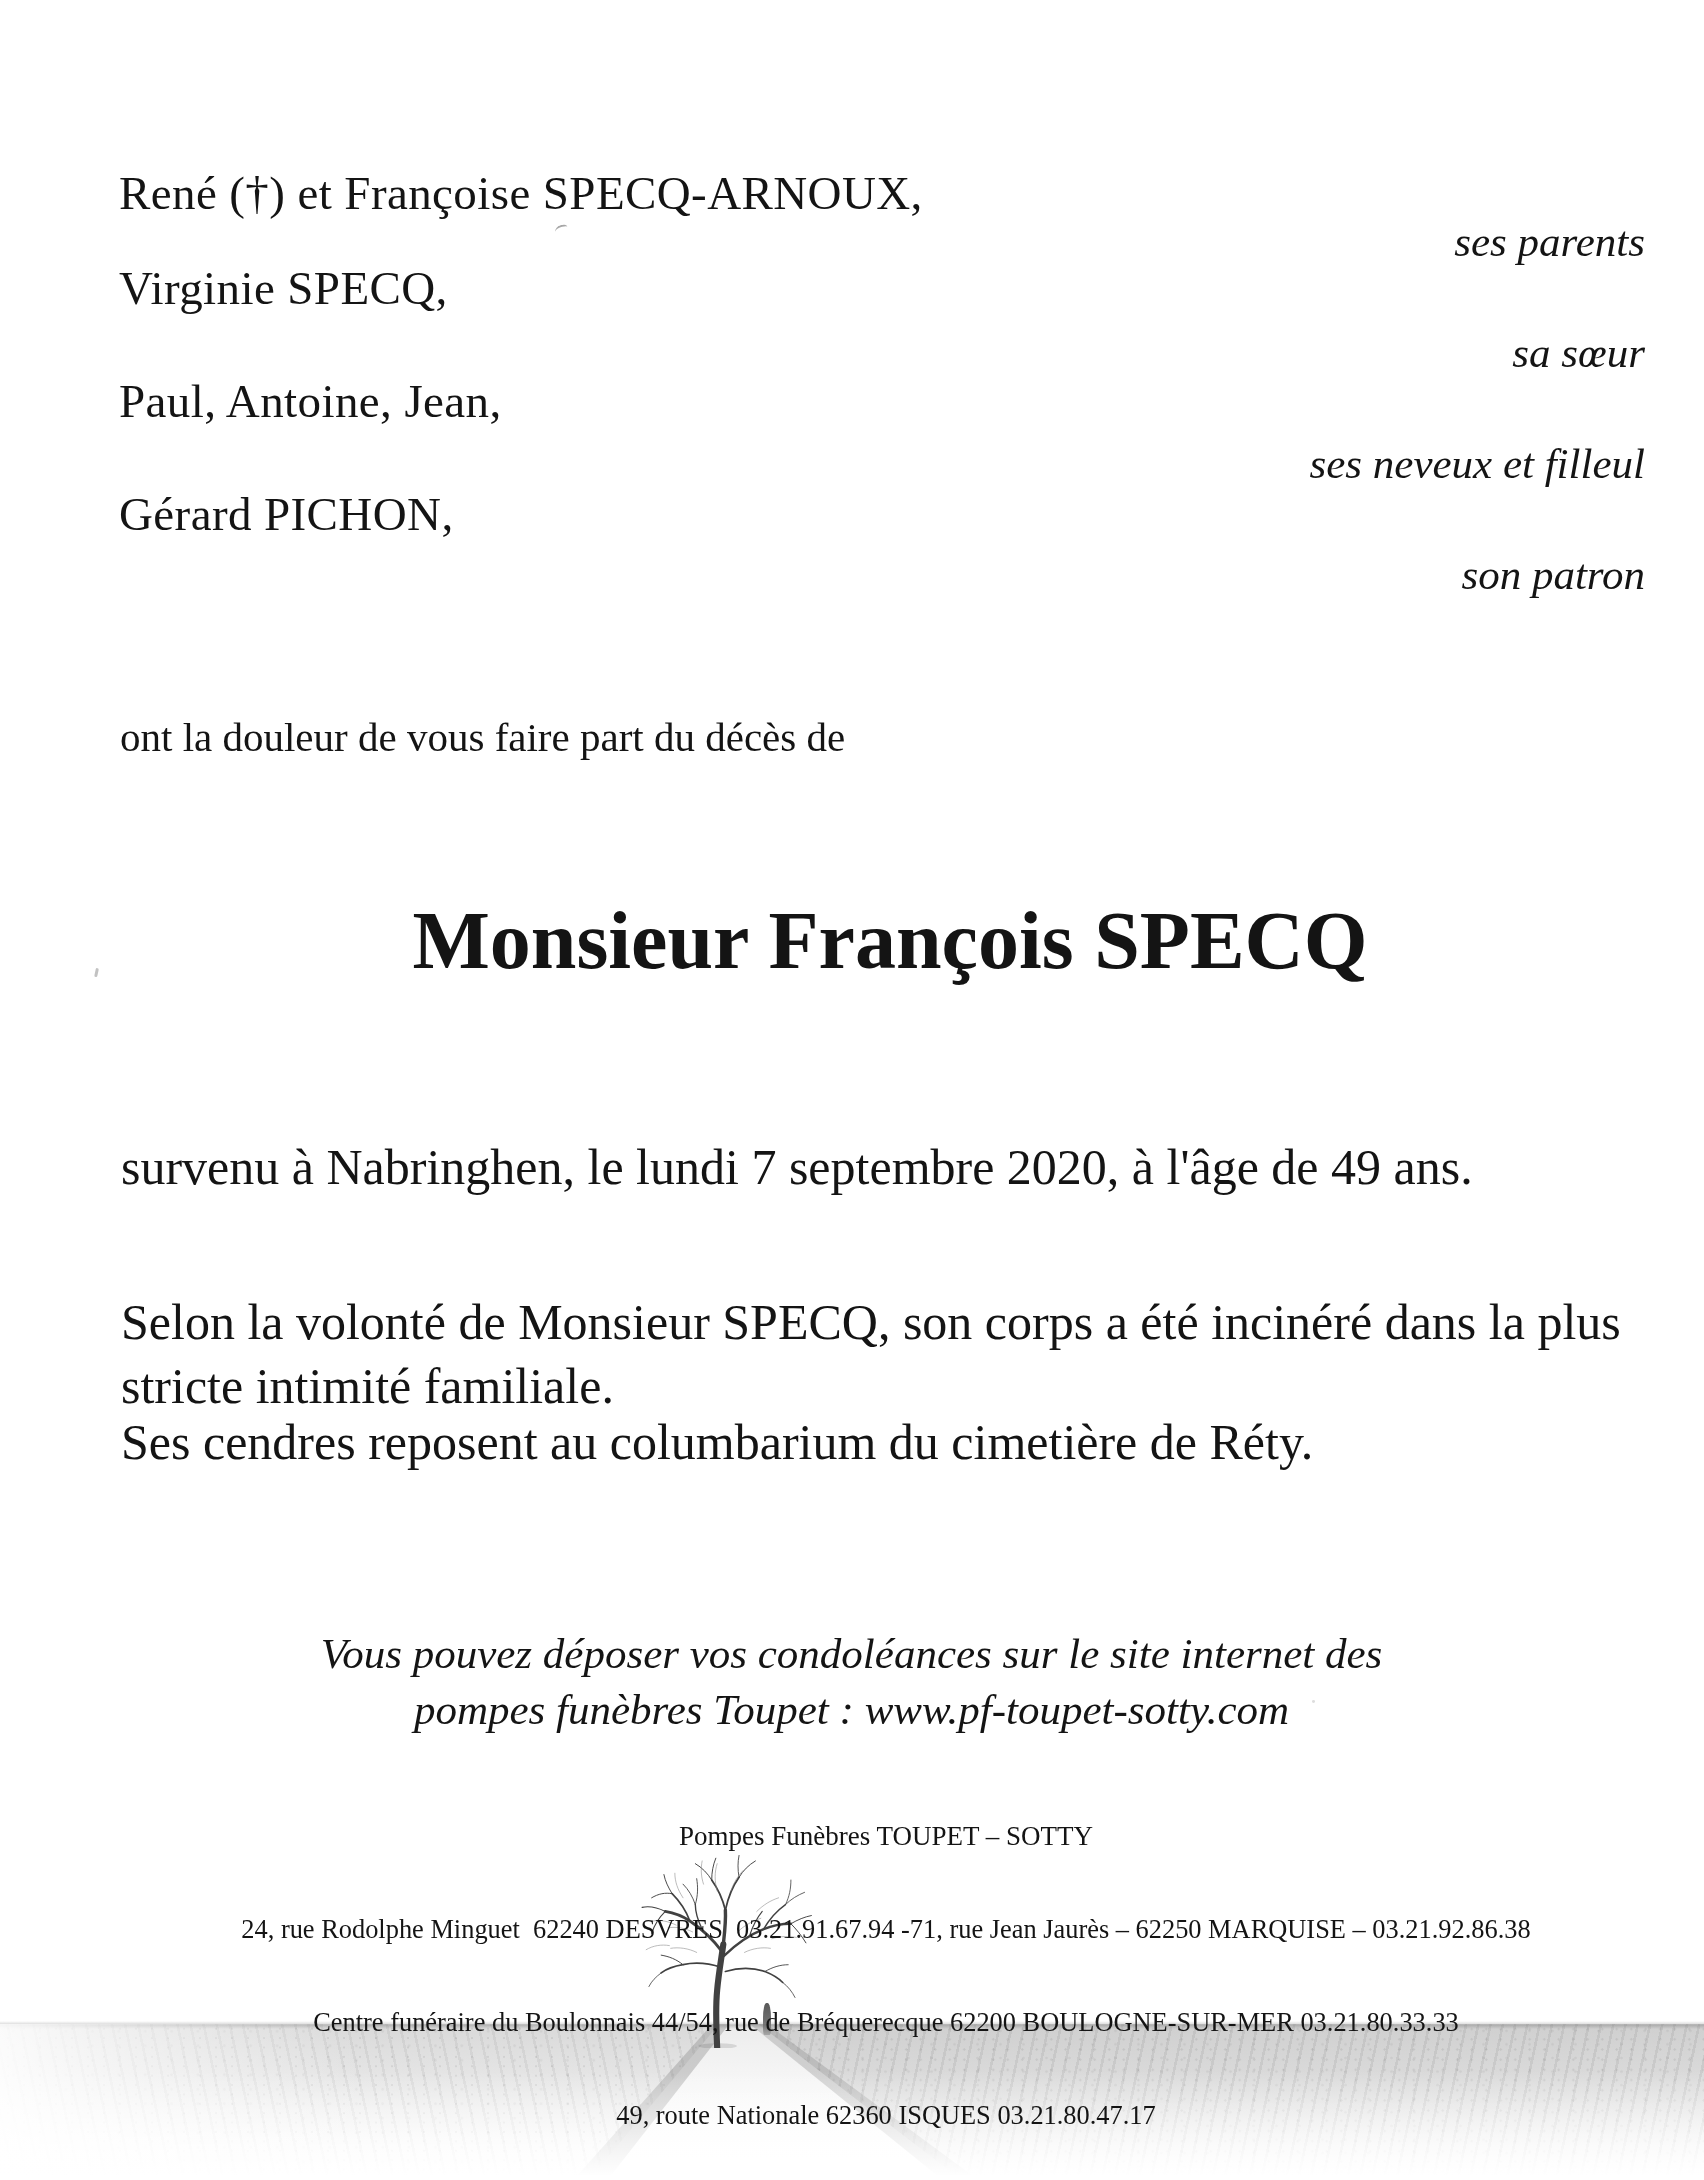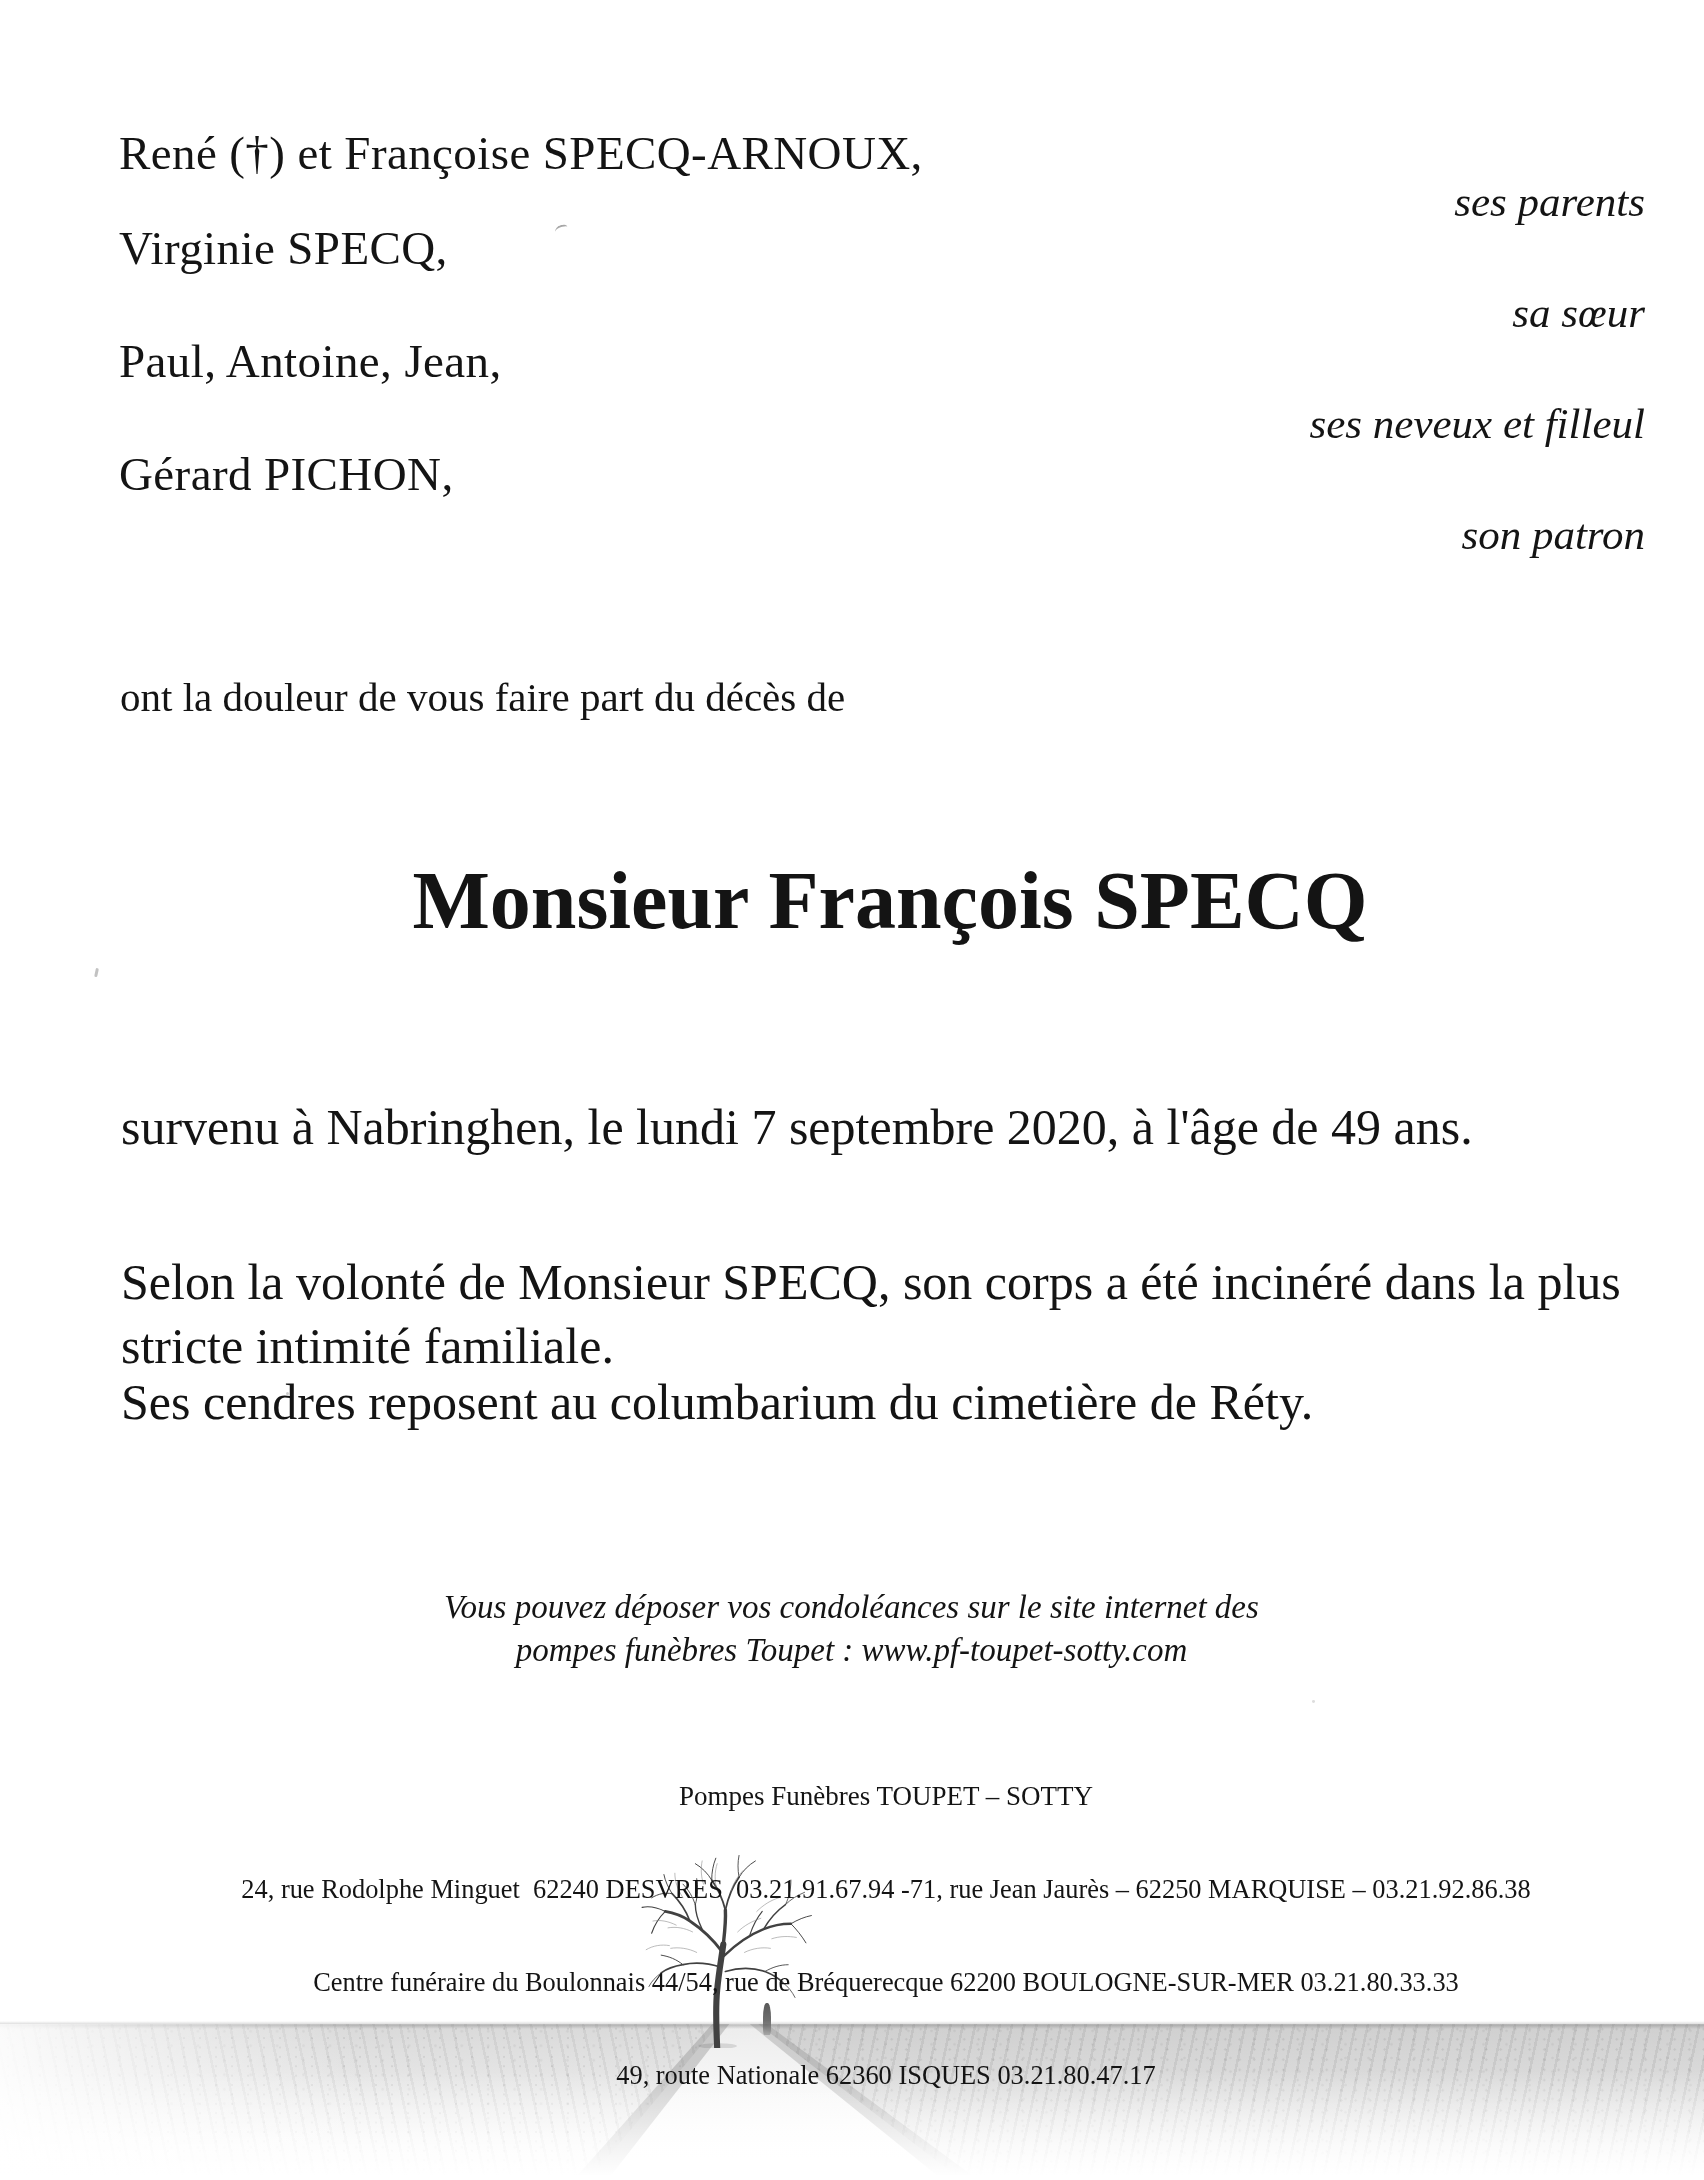--- a/index.html
+++ b/index.html
@@ -6,21 +6,21 @@
   .page{
     position:relative;
     width:1704px;
     height:2181px;
     background:#ffffff;
     overflow:hidden;
     font-family:"Liberation Serif","DejaVu Serif",serif;
     color:#141414;
   }
   
-  .abs{position:absolute;}
+  .abs{position:absolute;margin-top:40px;}
   .name-line{
     left:119px;
     font-size:47px;
     letter-spacing:0.4px;
     white-space:nowrap;
     z-index:2;
   }
   .relation-line{
     right:59px;
     font-size:43px;
@@ -47,21 +47,21 @@
     left:121px;
     width:1533px;
     font-size:50px;
     line-height:1.28;
     z-index:2;
   }
   .condolences{
     left:34px;
     width:1635px;
     text-align:center;
-    font-size:33px;
+    font-size:43px;
     font-style:italic;
     line-height:1.30;
     z-index:2;
   }
   .footer-company{
     left:0; width:1704px;
     transform:translateX(34px);
     text-align:center;
     font-size:27px;
     white-space:pre-wrap;

